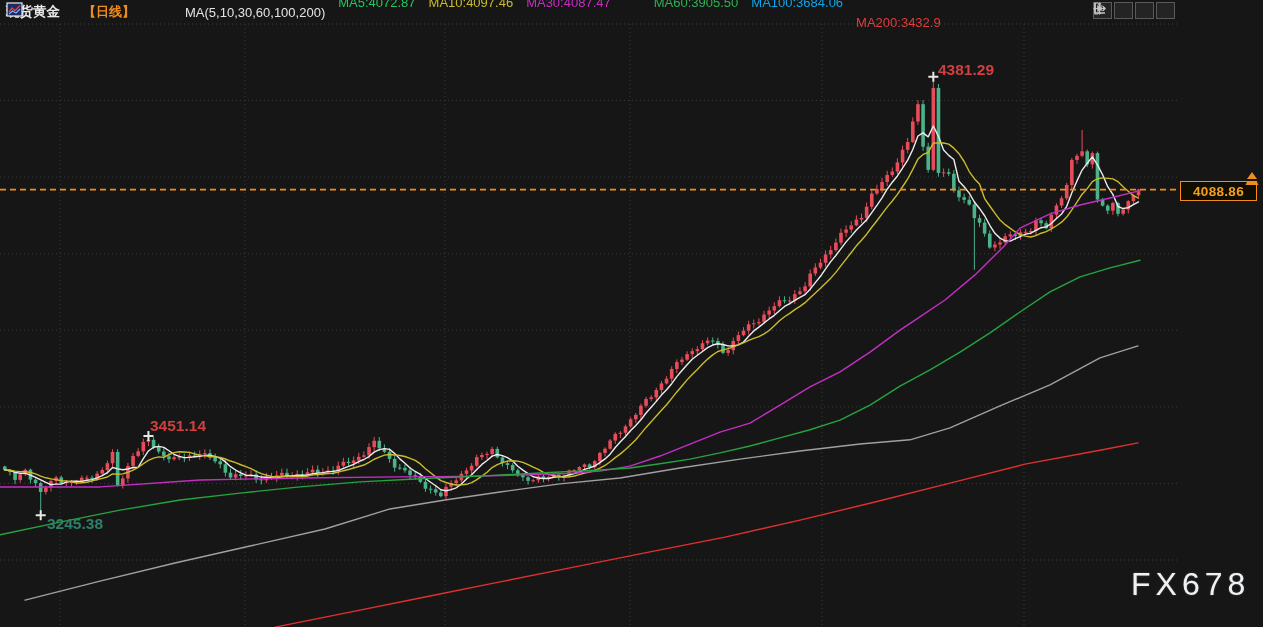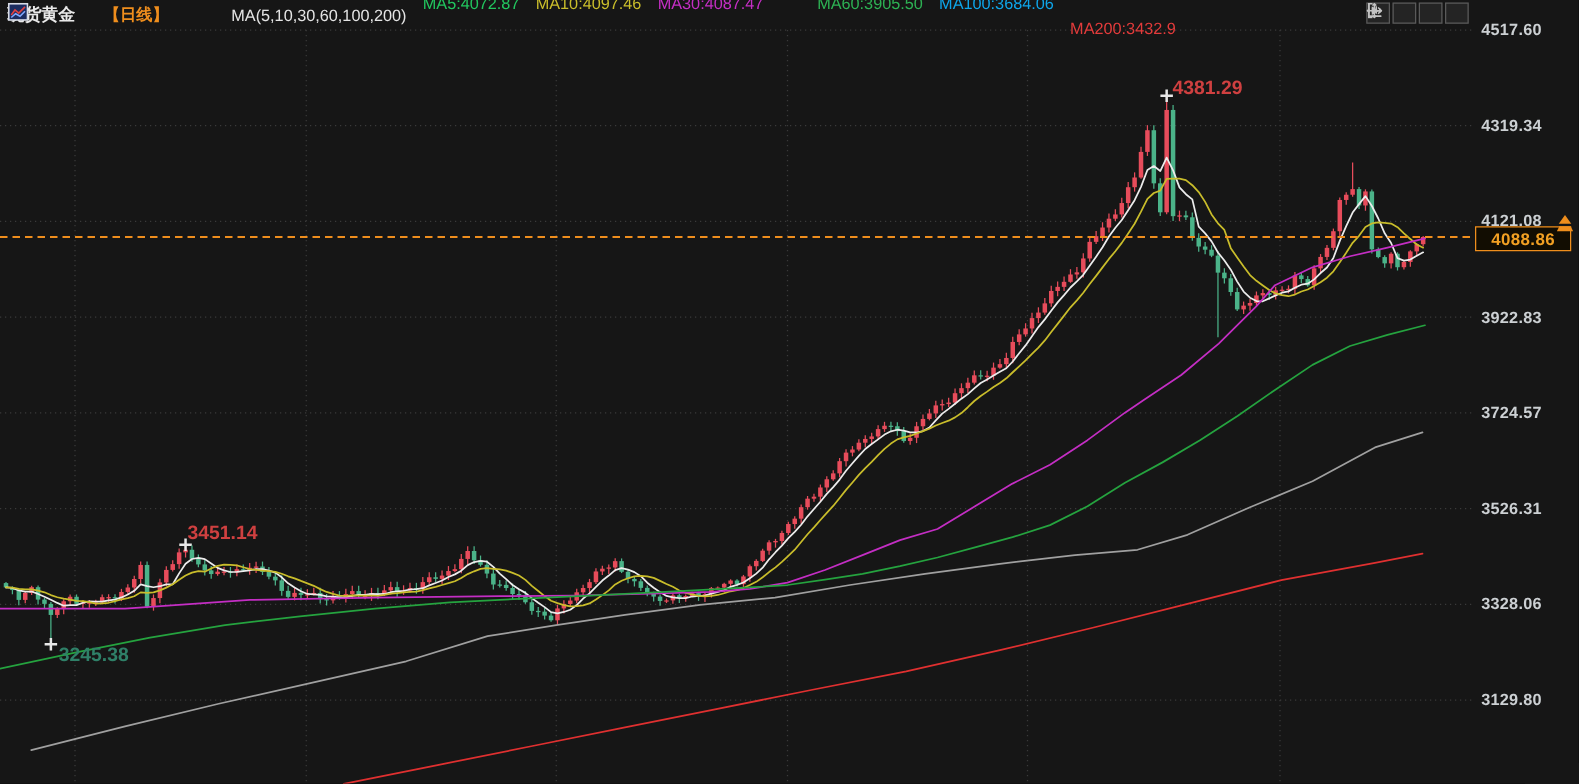--- a/index.html
+++ b/index.html
@@ -567,32 +567,23 @@
       </svg>
     </span>
     <span class="tool-btn">
       <svg width="13" height="13" viewBox="0 0 13 13" fill="none" stroke="#c2c2c2" stroke-width="1.2">
         <path d="M5 1 H2 V12 H5"></path>
           <path d="M5 6.5 H12 M9.5 4 L12 6.5 L9.5 9"></path>
       </svg>
     </span>
   </div>
 
-  <div class="axis" id="axis">
-      <div class="axis-label" style="top: 16px;">4517.60</div>
-      <div class="axis-label" style="top: 92.5725px;">4319.34</div>
-      <div class="axis-label" style="top: 169.145px;">4121.08</div>
-      <div class="axis-label" style="top: 245.714px;">3922.83</div>
-      <div class="axis-label" style="top: 322.286px;">3724.57</div>
-      <div class="axis-label" style="top: 398.859px;">3526.31</div>
-      <div class="axis-label" style="top: 475.427px;">3328.06</div>
-      <div class="axis-label" style="top: 552px;">3129.80</div>
-    </div>
 
   <div class="price-box">4088.86</div>
   <span class="price-arrow">
     <svg width="18" height="17" viewBox="0 0 18 17">
       <path d="M9 1 L14 8 H4 Z" fill="#ef8e1d"></path>
       <path d="M4.5 10 H13.5 L15.5 14 H2.5 Z" fill="#ef8e1d"></path>
     </svg>
   </span>
 
+  <div class="watermark">FX678</div>
 </div>
 
 </body></html>

